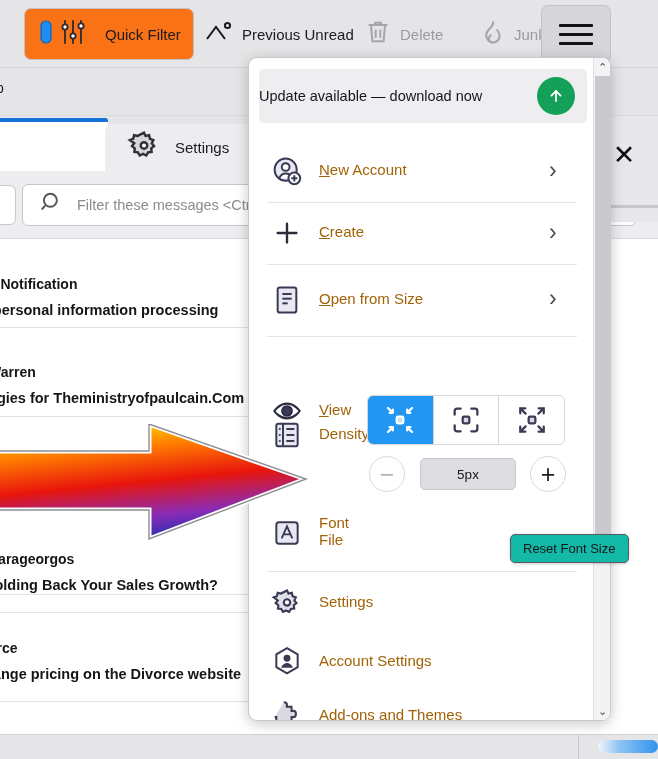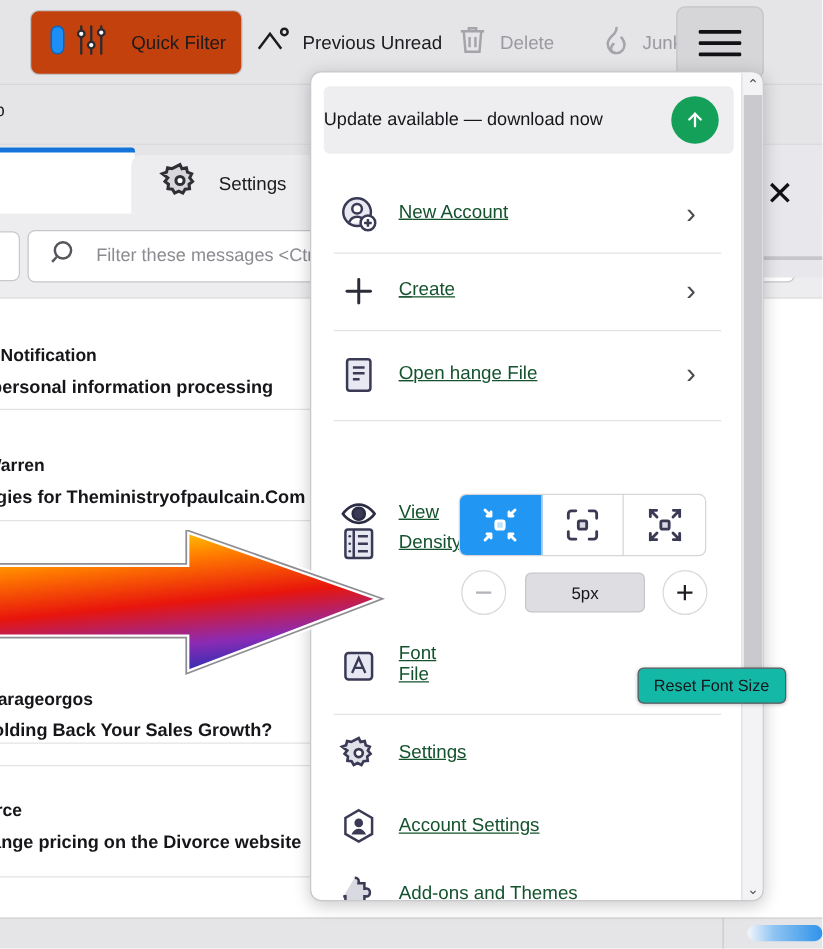--- a/index.html
+++ b/index.html
@@ -15,21 +15,21 @@
   
   .toolbar {
     position: absolute; left: 0; top: 0; width: 658px; height: 68px;
     background: #e5e5e7;
     border-bottom: 1px solid #d6d6d9;
   }
   .tb-btn {
     position: absolute; display: flex; align-items: center; gap: 8px;
     height: 52px; padding: 0 12px; border-radius: 7px;
   }
-  .tb-btn.pressed { background: #c2410c; border: 1px solid #c2c2c6; }
+  .tb-btn.pressed { background: #f97316; border: 1px solid #c2c2c6; }
   .tb-label { font-size: 15px; color: #1b1b1f; white-space: nowrap; }
   .tb-label.dim { color: #9a9aa0; }
   .hamburger-btn {
     position: absolute; left: 541px; top: 5px; width: 70px; height: 58px;
     background: #d6d6d9; border: 1px solid #c3c3c7; border-radius: 7px;
     display: flex; align-items: center; justify-content: center;
   }
   .ham-lines { width: 34px; }
   .ham-lines i { display: block; height: 3px; background: #121216; margin: 6px 0; border-radius: 1px; }
 
@@ -127,21 +127,21 @@
     background: #eeeef0; border-radius: 5px; display: flex; align-items: center;
   }
   .update-text { font-size: 14.5px; color: #16161a; white-space: nowrap; }
   .update-circle {
     position: absolute; right: 12px; top: 8px; width: 38px; height: 38px; border-radius: 50%;
     background: #15a05a; display: flex; align-items: center; justify-content: center;
   }
 
   .menu-row { position: absolute; left: 0; width: 346px; display: flex; align-items: center; }
   .menu-ico { position: absolute; left: 22px; width: 32px; display: flex; align-items: center; justify-content: center; }
-  .menu-lbl { position: absolute; left: 70px; font-size: 15px; color: #14532d; white-space: nowrap; text-decoration: underline; }
+  .menu-lbl { position: absolute; left: 70px; font-size: 15px; color: #a16207; white-space: nowrap; }
   .menu-lbl u { text-decoration: underline; }
   .menu-lbl.two { line-height: 17px; }
   .chev { position: absolute; left: 300px; font-size: 23px; color: #4b4b52; font-weight: 300; line-height: 1; }
   .divider { position: absolute; left: 18px; width: 310px; height: 1px; background: #e4e4e7; }
 
   
   .density-group {
     position: absolute; left: 367px; top: 395px; width: 198px; height: 50px;
     border: 1px solid #d5d5da; border-radius: 6px; display: flex; overflow: hidden; background: #fff;
   }
@@ -346,21 +346,21 @@
 
       <div class="menu-row" style="top:206px; height:72px;">
         <span class="menu-ico">
           <svg width="32" height="32" viewBox="0 0 24 24" fill="none" stroke="#3a3a55" stroke-width="1.5">
             <rect x="5" y="2.6" width="14" height="18.8" rx="1.6" fill="#e8e8f2"></rect>
             <line x1="8.5" y1="7.5" x2="15.5" y2="7.5"></line>
               <line x1="8.5" y1="11" x2="15.5" y2="11"></line>
               <line x1="8.5" y1="14.5" x2="12.5" y2="14.5"></line>
           </svg>
         </span>
-        <span class="menu-lbl" style="top:26px;"><u>O</u><span>pen hange File</span></span>
+        <span class="menu-lbl" style="top:26px;"><u>O</u><span>pen from Size</span></span>
         <span class="chev" style="top:23px;">›</span>
       </div>
       <div class="divider" style="top:278px;"></div>
 
       <div class="menu-row" style="top:278px; height:66px;margin-top:42px;">
         <span class="menu-ico">
           <svg width="32" height="32" viewBox="0 0 24 24" fill="none" stroke="#2c2c44" stroke-width="1.6">
             <path d="M2.5 12S6 6.5 12 6.5 21.5 12 21.5 12 18 17.5 12 17.5 2.5 12 2.5 12z" fill="#ffffff"></path>
             <circle cx="12" cy="12" r="3.6" fill="#3a3a55"></circle>
           </svg>

